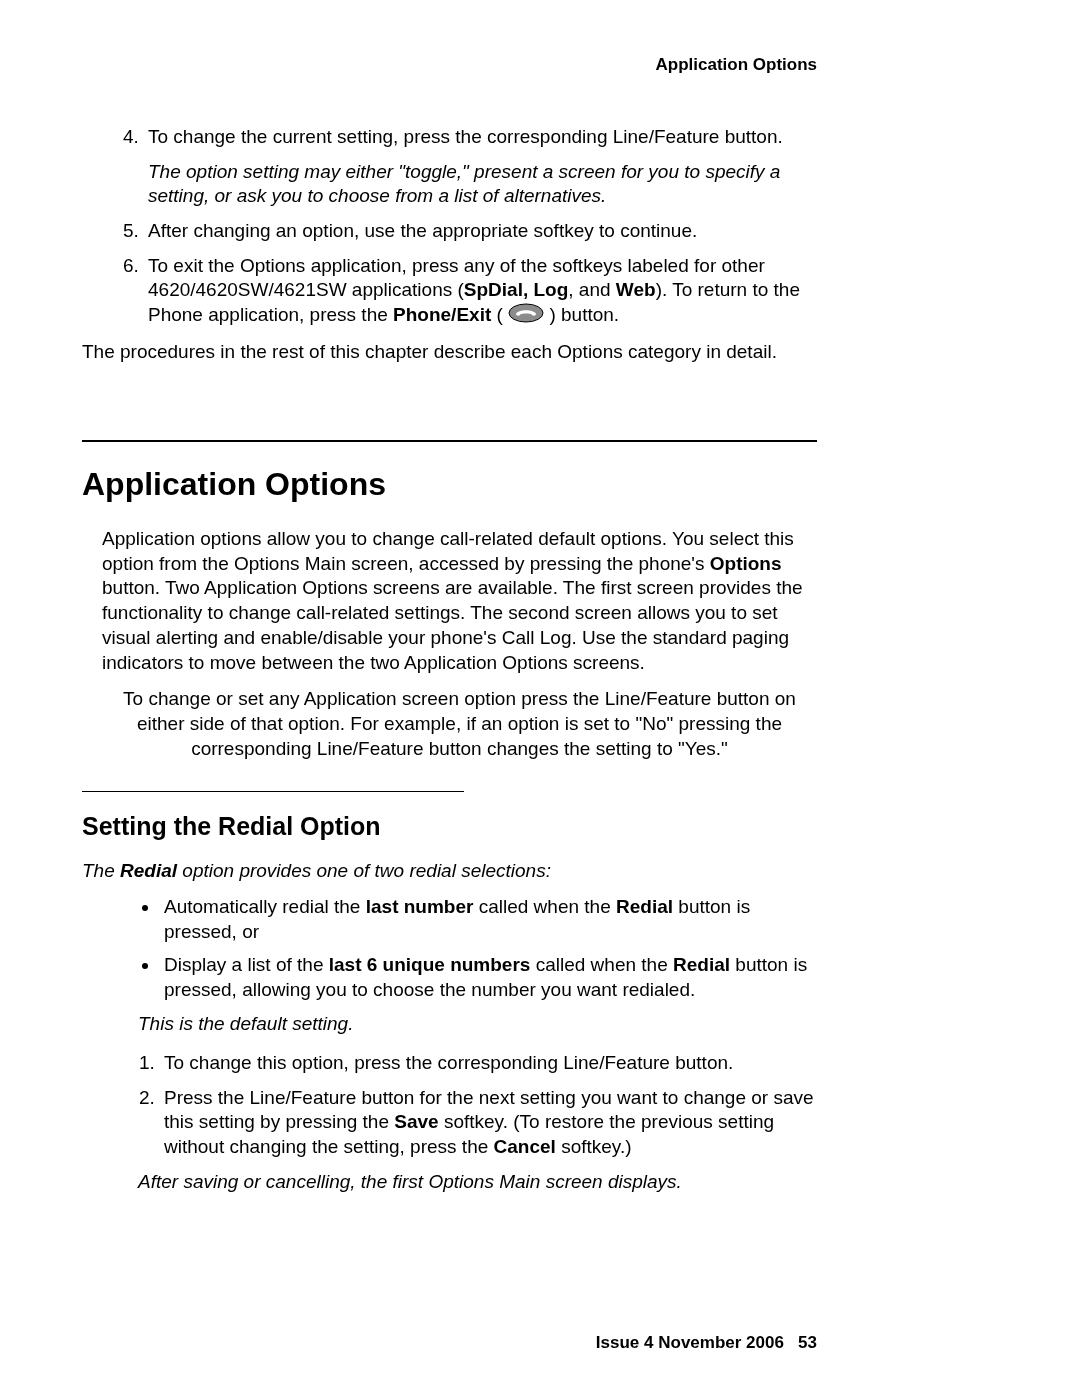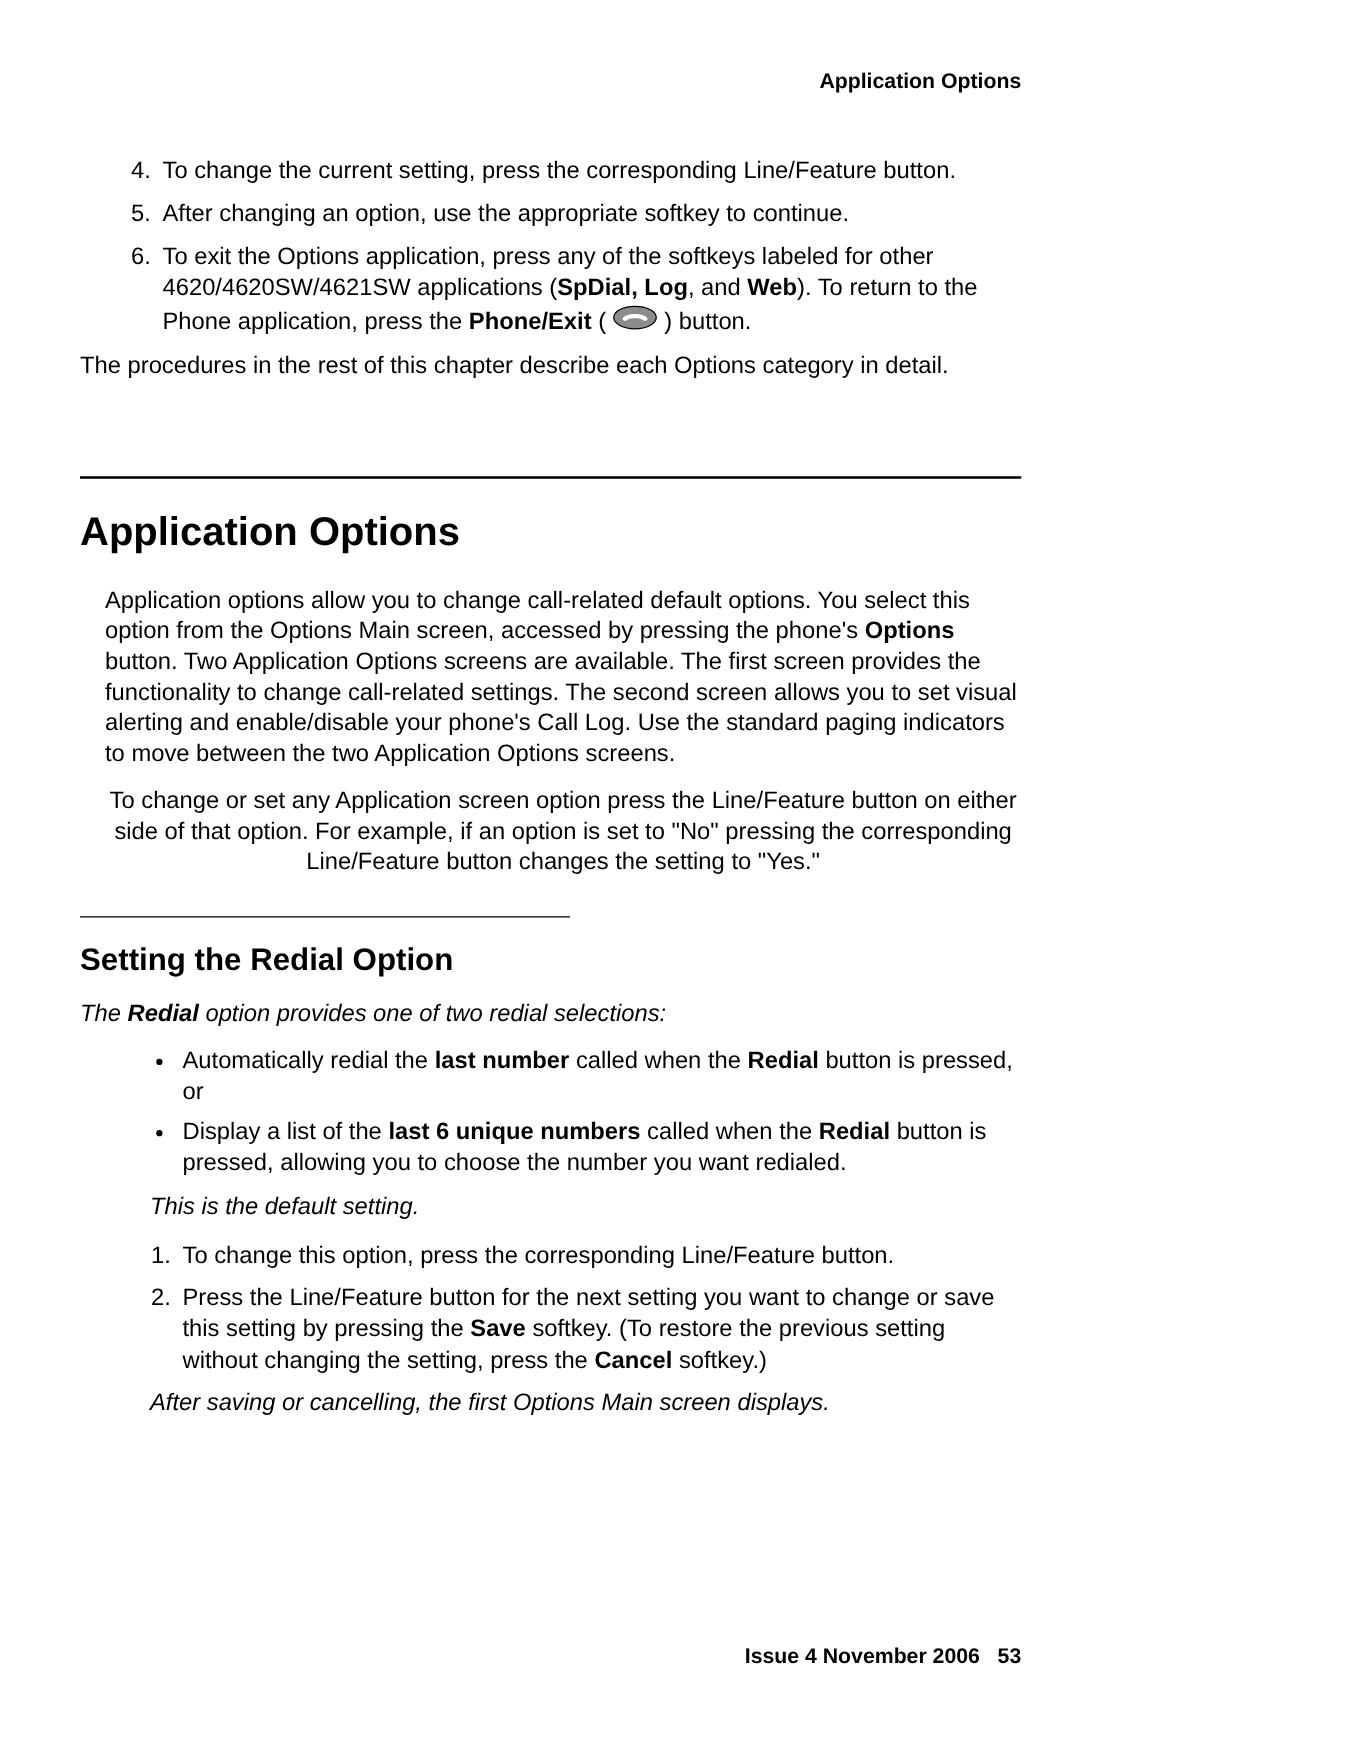--- a/index.html
+++ b/index.html
@@ -7,21 +7,21 @@
     padding: 0;
     background: #fff;
     font-family: Arial, Helvetica, sans-serif;
     color: #000;
   }
   .page {
     width: 932px;
     height: 1397px;
     position: relative;
     box-sizing: border-box;
-    padding: 55px 115px 50px 64px;
+    padding: 55px 115px 50px 82px;
   }
   .header-title {
     text-align: right;
     font-weight: bold;
     font-size: 17px;
     margin-bottom: 50px;
   }
   .body-text {
     font-size: 19px;
     line-height: 1.3;
@@ -80,21 +80,21 @@
     list-style: decimal;
     margin: 0 0 10px 0;
     padding-left: 78px;
   }
   ol.inner-list > li {
     margin-bottom: 10px;
     padding-left: 4px;
   }
   .footer {
     position: absolute;
-    bottom: 62px;
+    bottom: 44px;
     right: 115px;
     font-size: 17px;
     font-weight: bold;
   }
   .phone-icon {
     display: inline-block;
     vertical-align: middle;
   }
   .italic-note {
     font-style: italic;
@@ -110,20 +110,21 @@
 
 <div class="page">
 
   <div class="header-title">Application Options</div>
 
   <div class="body-text">
 
     <ol class="top-list" start="4">
       <li>
         <span>To change the current setting, press the corresponding Line/Feature button.</span>
+        <div class="italic" style="margin-top:10px;">The option setting may either "toggle," present a screen for you to specify a setting, or ask you to choose from a list of alternatives.</div>
       </li>
       <li>
         <span>After changing an option, use the appropriate softkey to continue.</span>
       </li>
       <li>
         <span>To exit the Options application, press any of the softkeys labeled for other 4620/4620SW/4621SW applications (</span><span class="bold">SpDial, Log</span><span>, and </span><span class="bold">Web</span><span>). To return to the Phone application, press the </span><span class="bold">Phone/Exit</span><span> ( </span><span class="phone-icon"><svg width="36" height="20" viewBox="0 0 36 20">
               <ellipse cx="18" cy="10" rx="17" ry="9" fill="#8c8c8c" stroke="#000" stroke-width="1"></ellipse>
               <path d="M8 11 C10 6, 26 6, 28 11 C28 13, 25 13, 24 12 C24 10, 12 10, 12 12 C11 13, 8 13, 8 11 Z" fill="#fff"></path>
             </svg></span><span> ) button.</span>
       </li>

